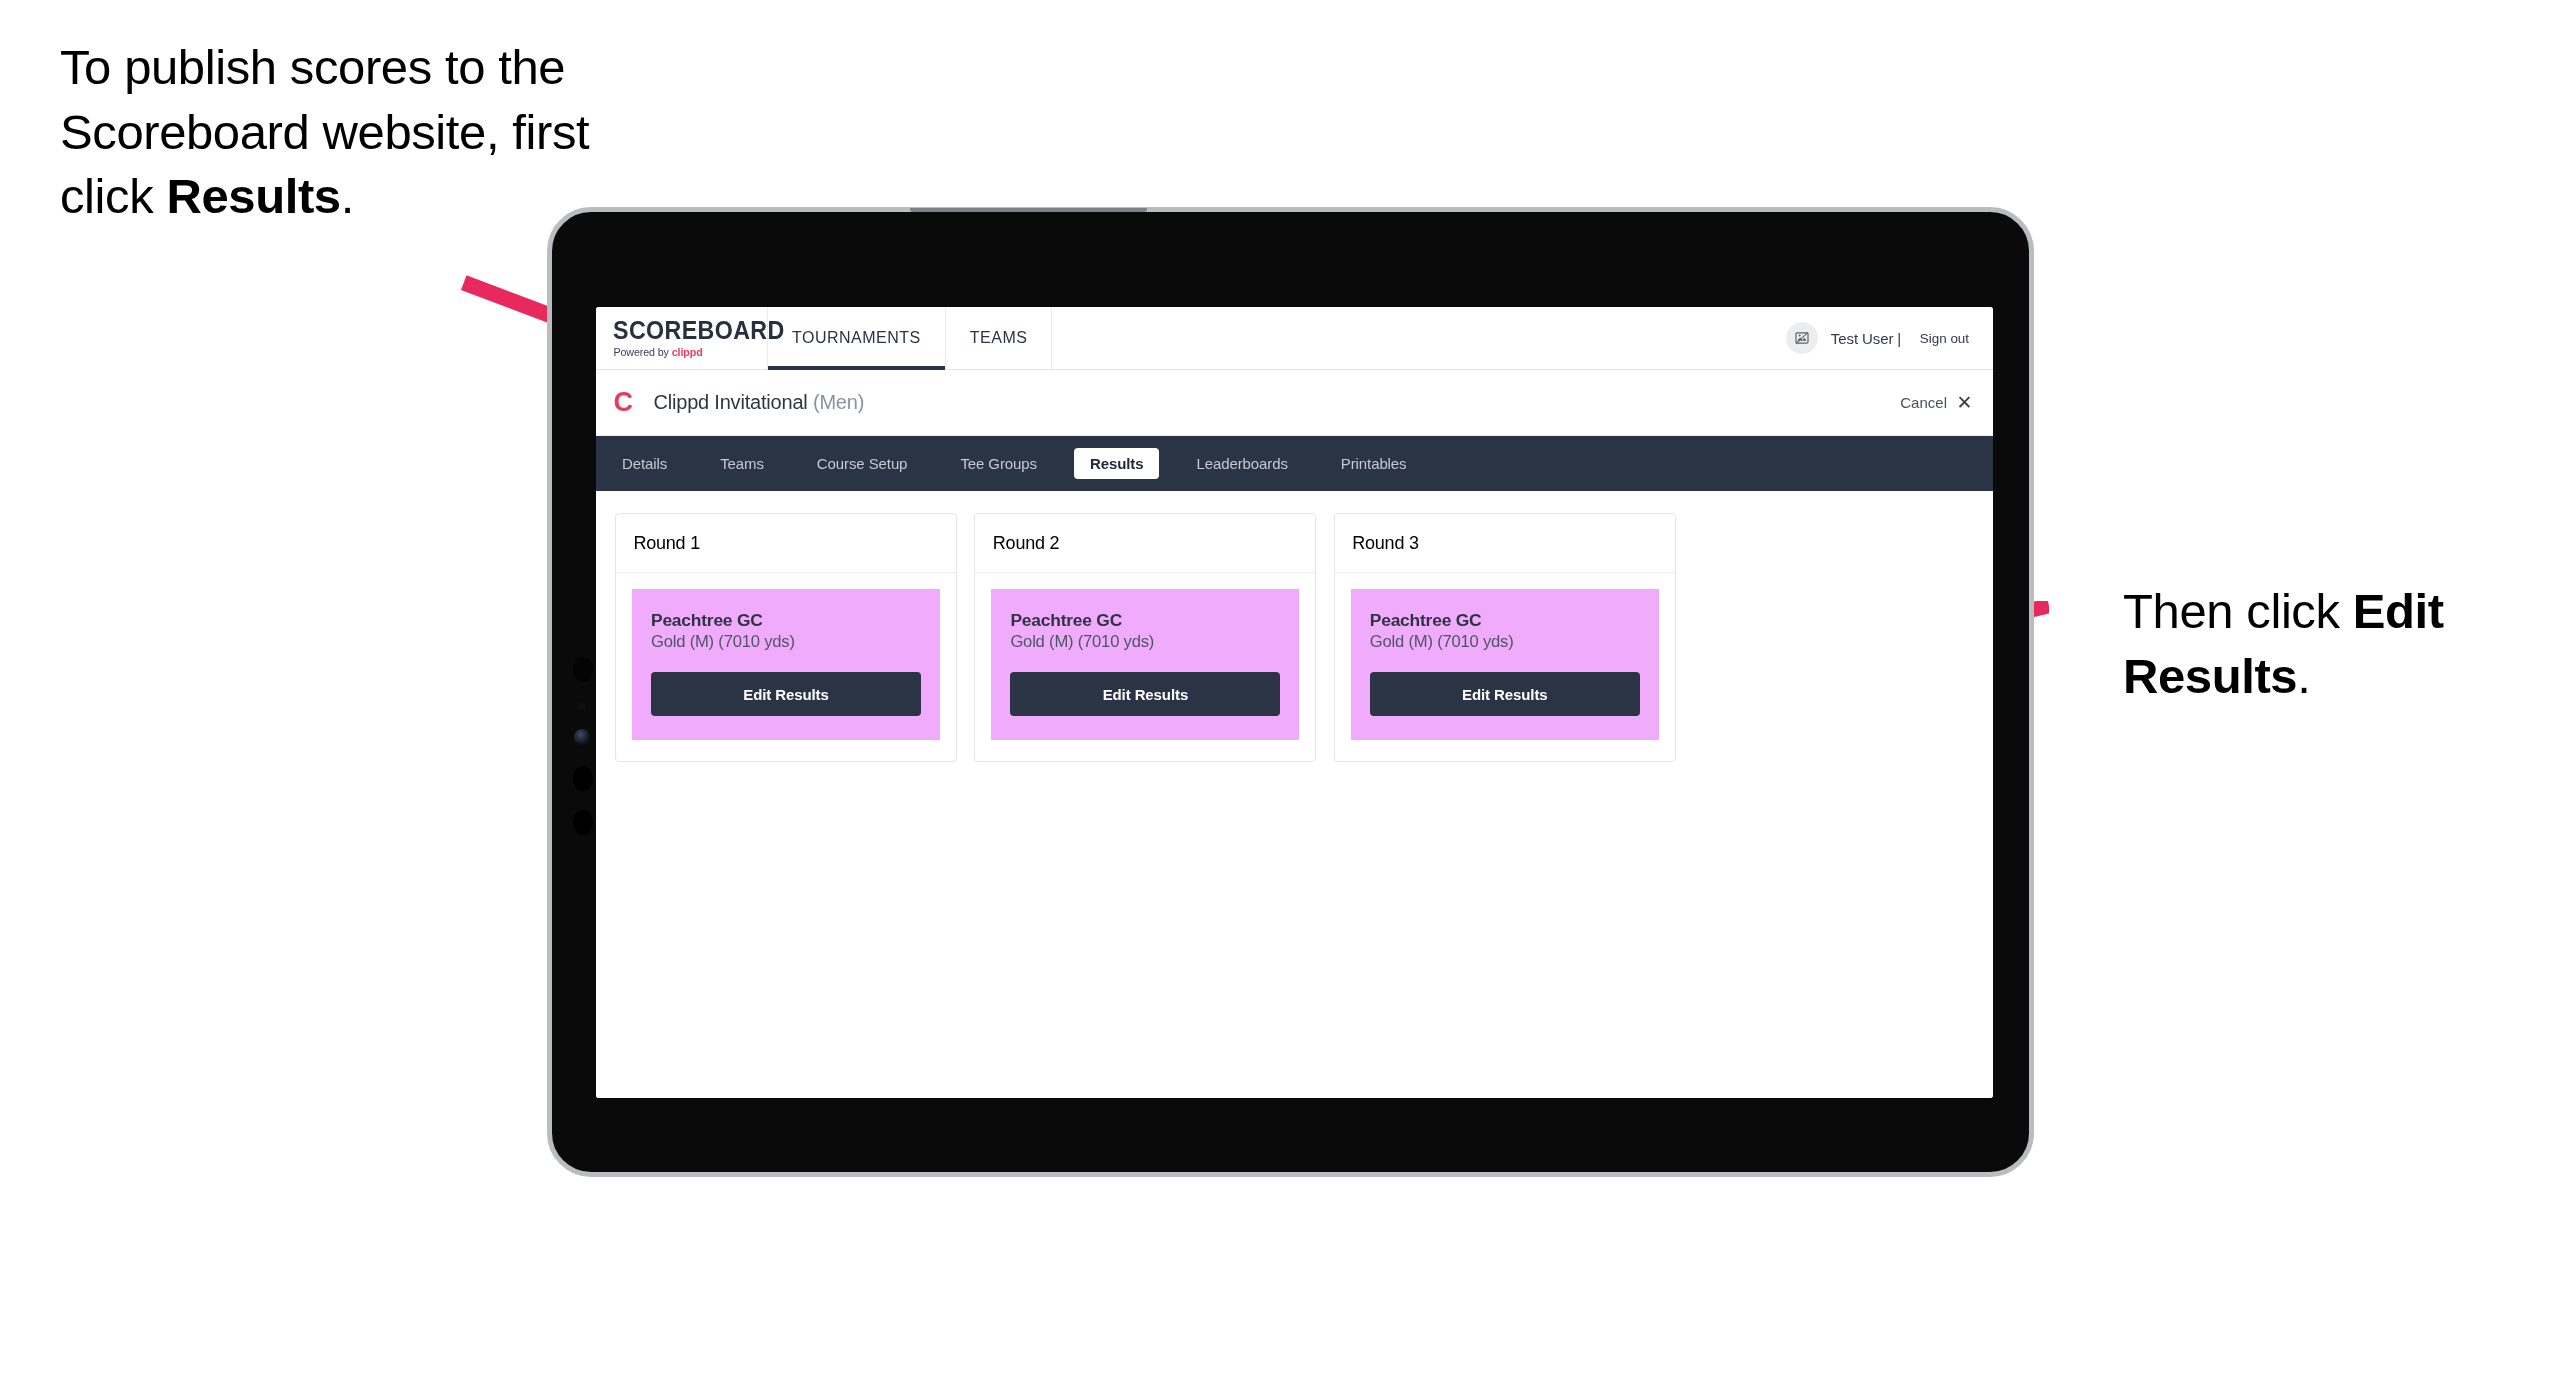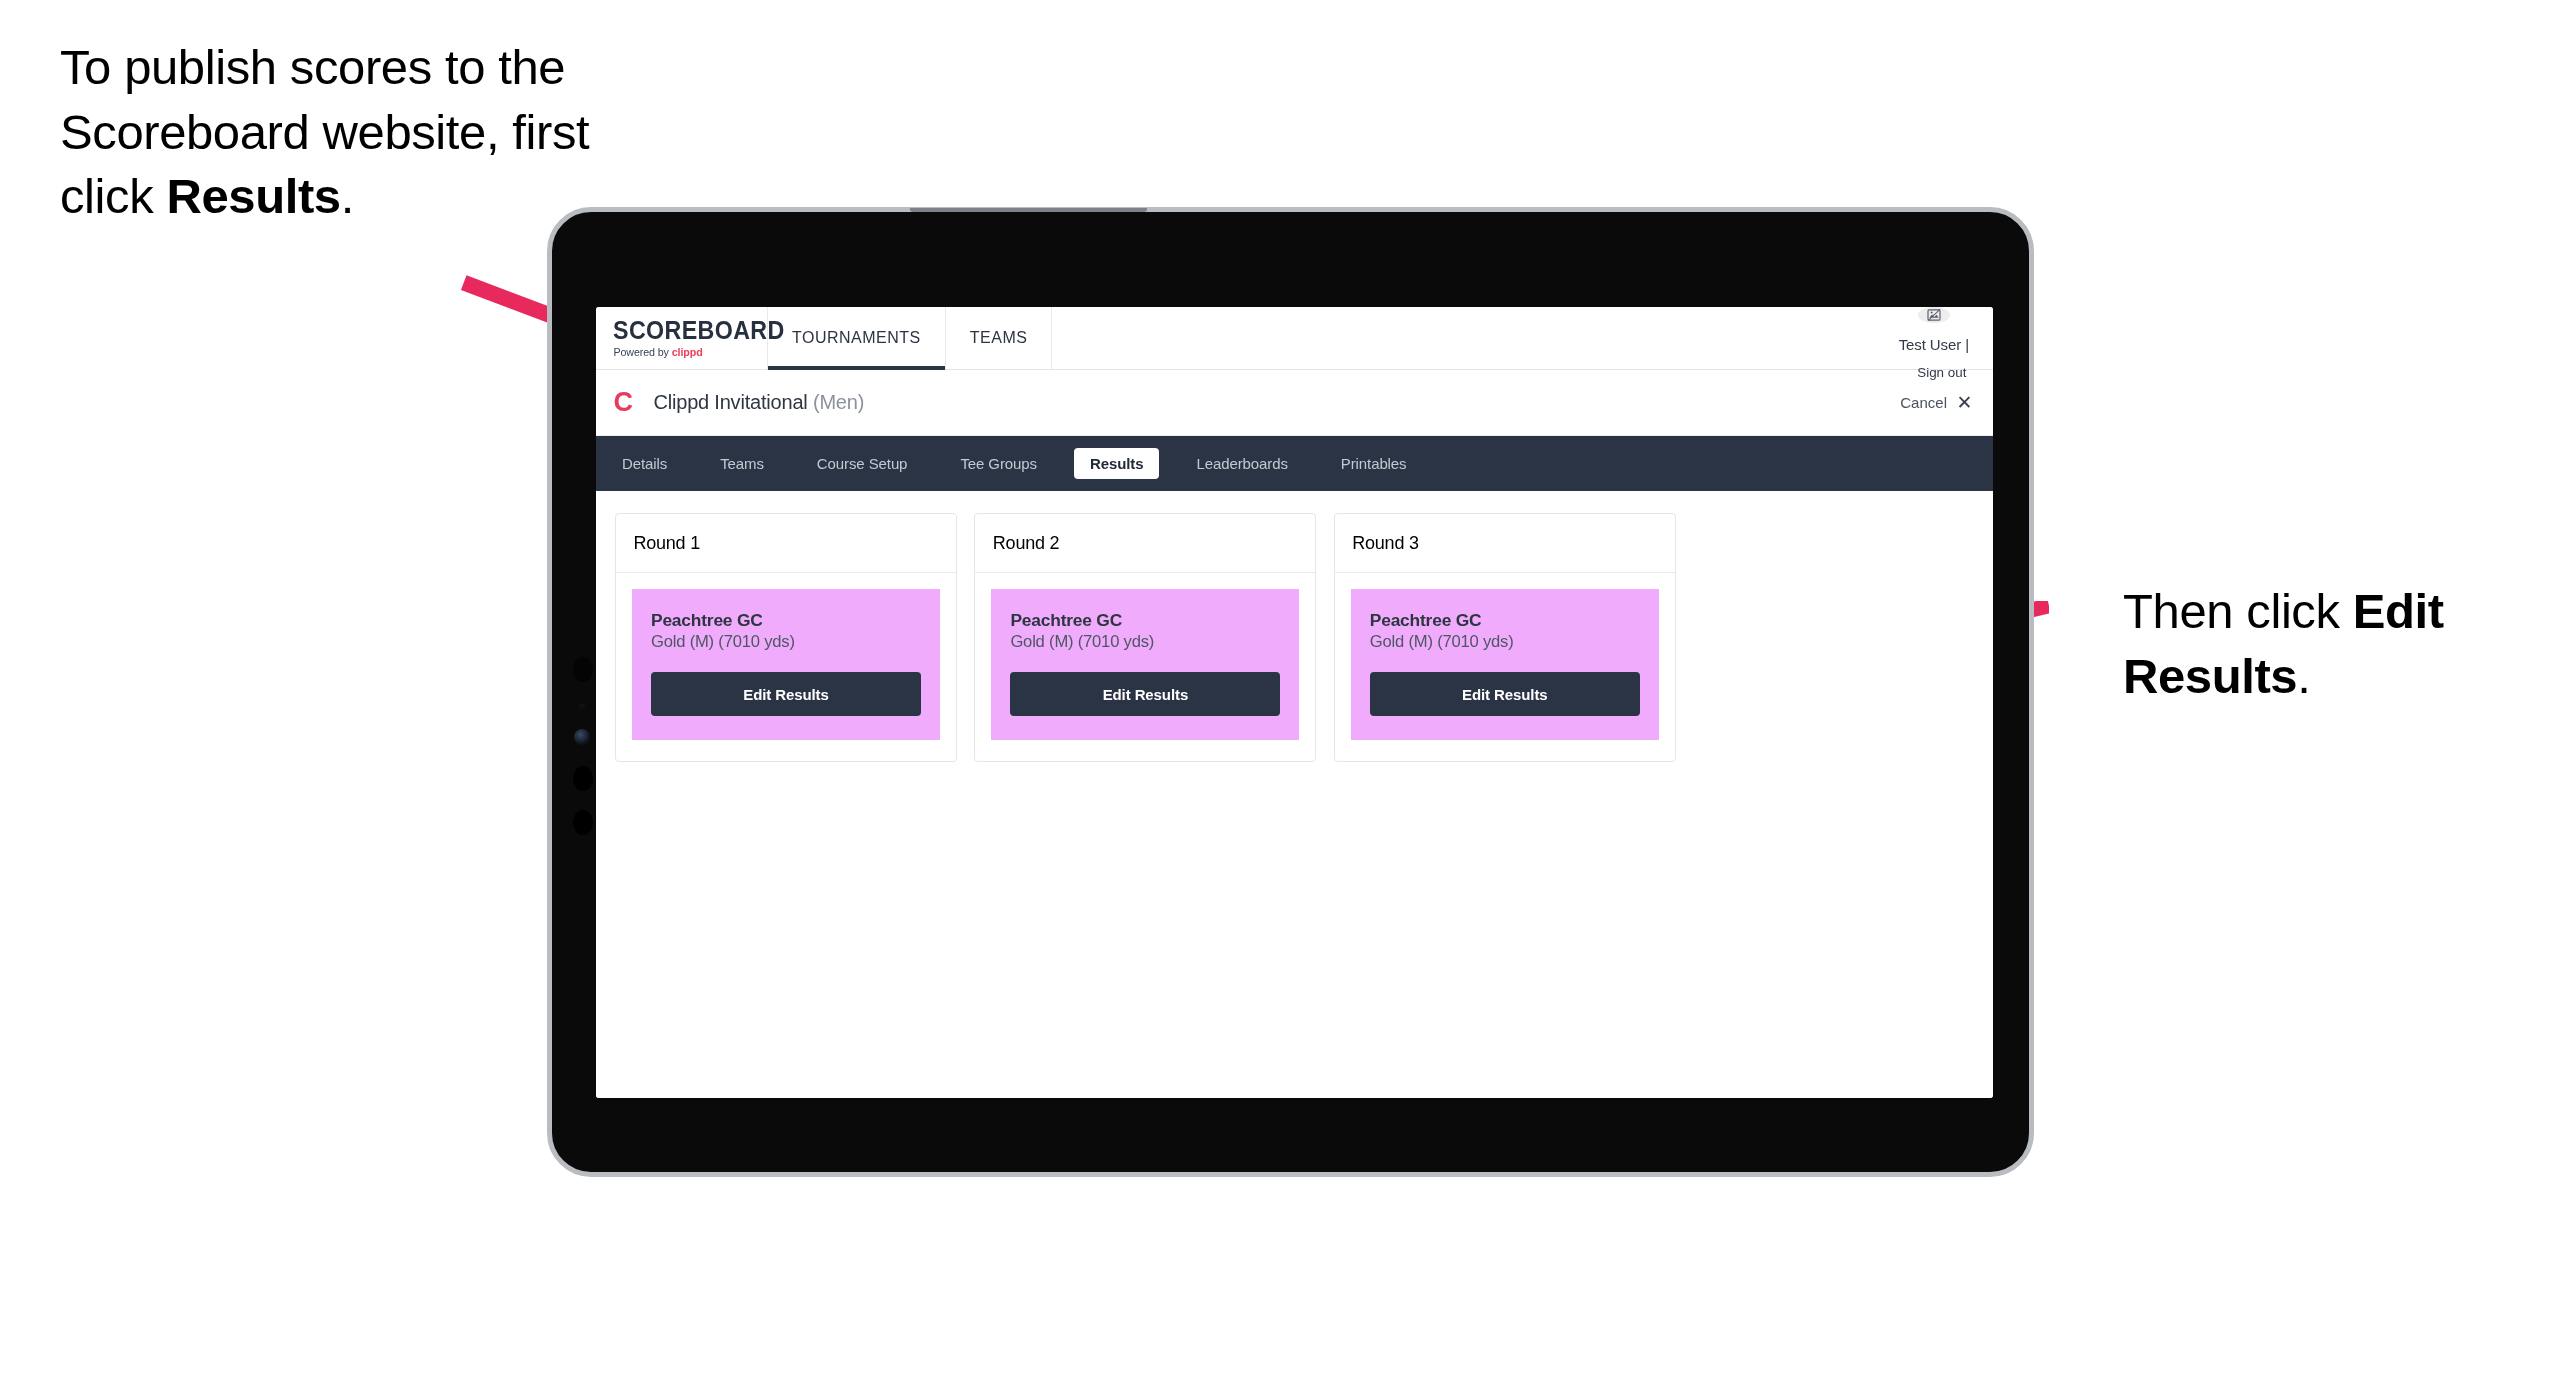--- a/index.html
+++ b/index.html
@@ -194,42 +194,41 @@
     bottom: -0.8px;
     height: 4px;
     background: #2b3445;
   }
   #topbar-spacer { flex: 1; }
   #user-block {
     display: flex;
     align-items: center;
     gap: 12.7px;
     padding-right: 24px;
-    flex-direction: column;
   }
   #avatar {
     width: 32px;
     height: 32px;
     border-radius: 50%;
     background: #ededee;
     display: flex;
     align-items: center;
     justify-content: center;
   }
   #avatar svg { display: block; }
   #user-name {
     font-size: 15px;
     color: #333a48;
     letter-spacing: -0.1px;
   }
   #sign-out {
     font-size: 13.4px;
     color: #333a48;
     font-weight: 500;
-    margin-left: 16px;
+    margin-left: 6px;
   }
 
   
   #tournament-bar {
     height: 66px;
     min-height: 66px;
     background: #ffffff;
     display: flex;
     align-items: center;
     padding: 0 20.6px 0 17.4px;

